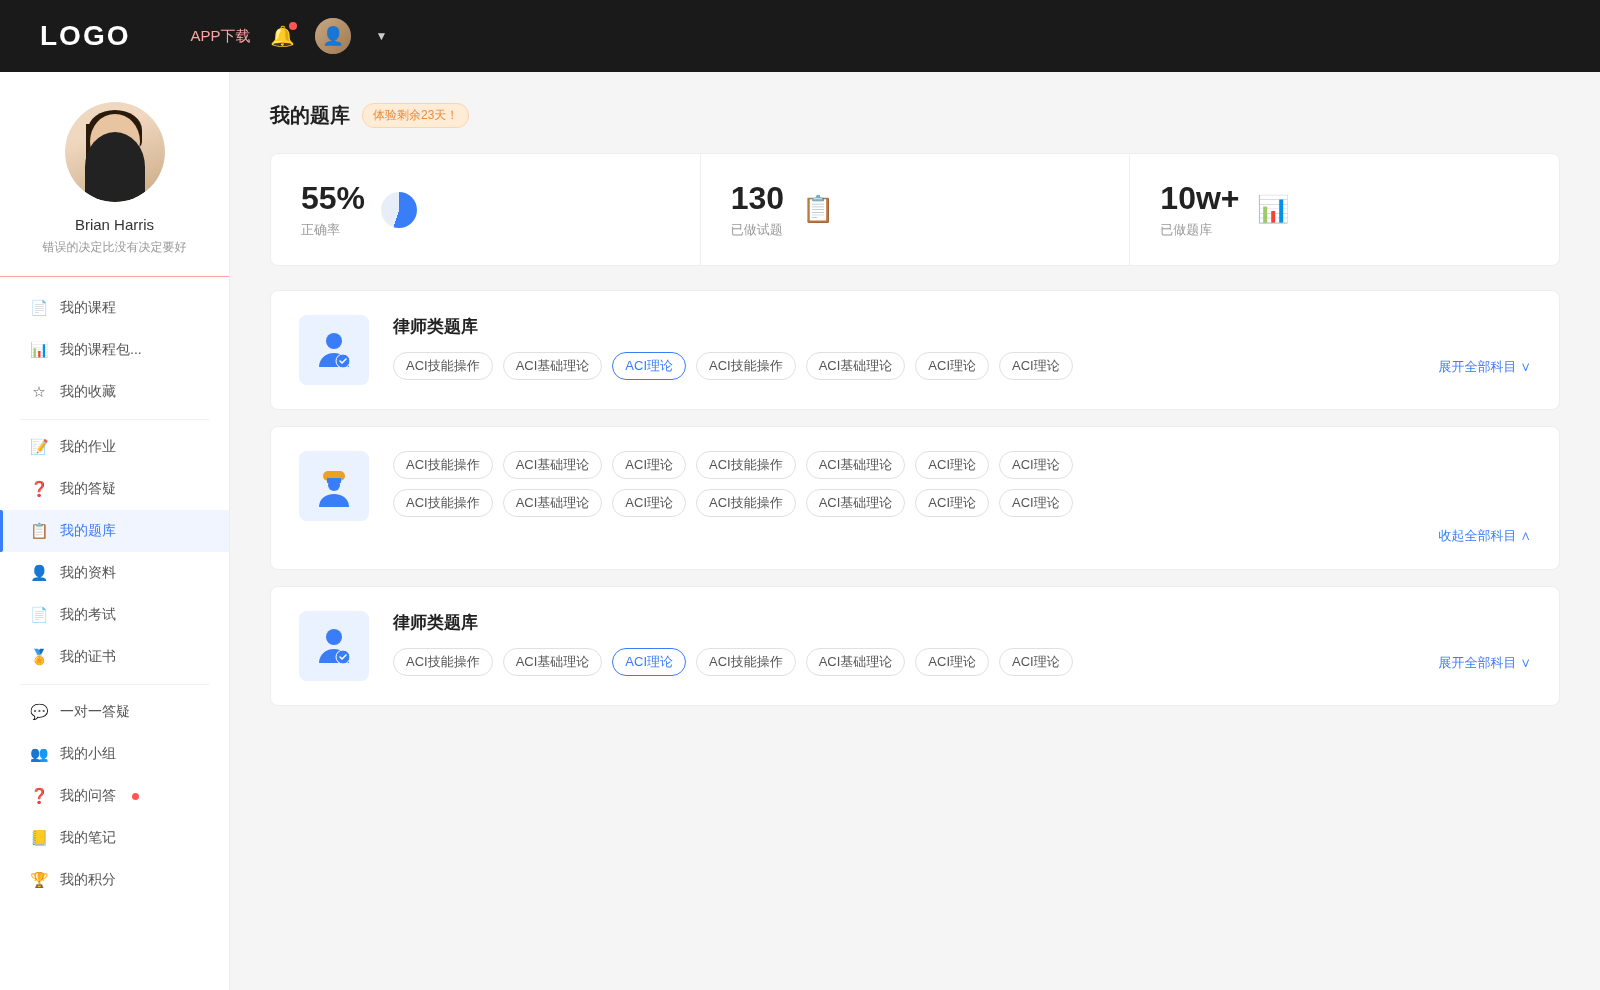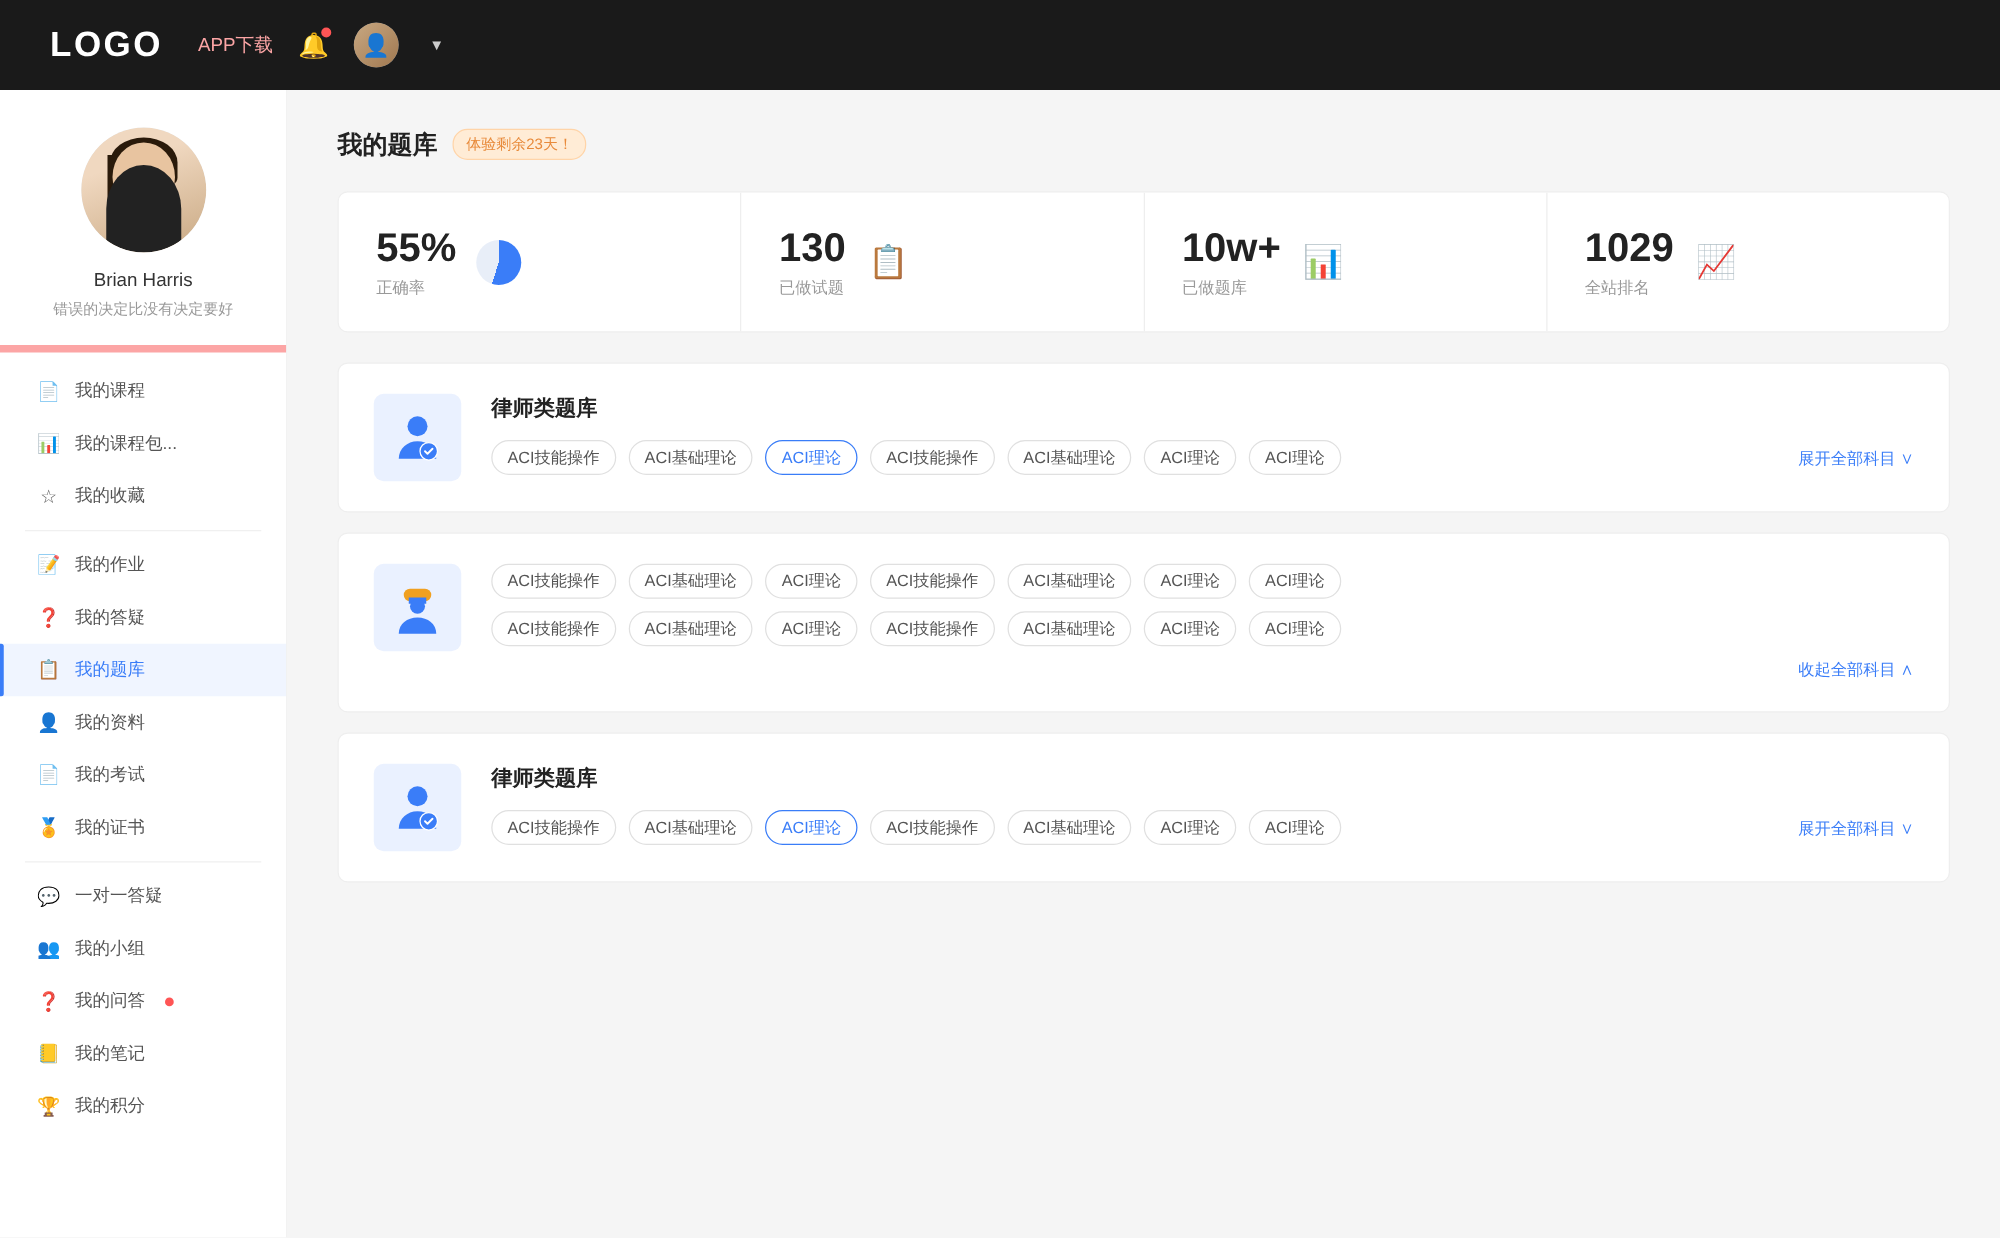--- a/index.html
+++ b/index.html
@@ -4,39 +4,39 @@
   <style>
     * { margin: 0; padding: 0; box-sizing: border-box; }
     body { font-family: -apple-system, BlinkMacSystemFont, "PingFang SC", "Microsoft YaHei", sans-serif; background: #f5f5f5; width: 1600px; height: 990px; overflow: hidden; }
 
     
     .navbar {
       width: 100%; height: 72px; background: #1a1a1a;
       display: flex; align-items: center; padding: 0 40px;
       position: fixed; top: 0; left: 0; z-index: 100;
     }
-    .nav-logo { color: #fff; font-size: 28px; font-weight: bold; letter-spacing: 2px; margin-right: 28px; }
+    .nav-logo { color: #fff; font-size: 28px; font-weight: bold; letter-spacing: 2px; margin-right: 60px; }
     .nav-links { display: flex; gap: 36px; flex: 1; }
     .nav-link { color: #ccc; font-size: 16px; cursor: pointer; text-decoration: none; position: relative; }
     .nav-link.active { color: #fff; }
     .nav-link.active::after { content: ''; position: absolute; bottom: -24px; left: 50%; transform: translateX(-50%); width: 100%; height: 3px; background: #3a7df8; border-radius: 2px; }
     .nav-right { display: flex; align-items: center; gap: 20px; }
     .nav-app-download { color: #fca5a5; font-size: 15px; cursor: pointer; }
     .nav-bell { position: relative; cursor: pointer; }
     .nav-bell-icon { color: #ccc; font-size: 20px; }
     .nav-bell-dot { width: 8px; height: 8px; background: #f55; border-radius: 50%; position: absolute; top: -2px; right: -2px; }
     .nav-avatar { width: 36px; height: 36px; border-radius: 50%; background: #888; overflow: hidden; cursor: pointer; }
     .nav-chevron { color: #ccc; font-size: 12px; cursor: pointer; margin-left: 4px; }
 
     
     .main-layout { display: flex; margin-top: 72px; height: calc(990px - 72px); }
 
     
     .sidebar { width: 230px; background: #fff; border-right: 1px solid #eee; flex-shrink: 0; overflow-y: auto; padding-bottom: 20px; }
-    .sidebar-profile { display: flex; flex-direction: column; align-items: center; padding: 30px 20px 20px; border-bottom: 6px solid #fca5a5; }
+    .sidebar-profile { display: flex; flex-direction: column; align-items: center; padding: 30px 20px 20px; border-bottom: 1px solid #fca5a5; }
     .sidebar-avatar { width: 100px; height: 100px; border-radius: 50%; background: #e8e8e8; overflow: hidden; margin-bottom: 14px; }
     .sidebar-name { font-size: 15px; color: #333; font-weight: 500; margin-bottom: 6px; }
     .sidebar-motto { font-size: 12px; color: #999; text-align: right; }
     .sidebar-menu { padding: 10px 0; }
     .sidebar-item { display: flex; align-items: center; gap: 12px; padding: 12px 30px; cursor: pointer; color: #555; font-size: 14px; position: relative; transition: background 0.2s; }
     .sidebar-item.active { color: #3a7df8; background: #f0f5ff; }
     .sidebar-item.active::before { content: ''; position: absolute; left: 0; top: 0; height: 100%; width: 3px; background: #3a7df8; border-radius: 0 2px 2px 0; }
     .sidebar-item-icon { width: 18px; text-align: center; font-size: 15px; }
     .sidebar-divider { height: 1px; background: #f0f0f0; margin: 6px 20px; }
     .badge-dot { width: 7px; height: 7px; background: #f55; border-radius: 50%; margin-left: 4px; display: inline-block; }
@@ -221,29 +221,20 @@
       </div>
       <div class="stat-item">
         <div>
           <div class="stat-value">10w+</div>
           <div class="stat-label">已做题库</div>
         </div>
         <div class="stat-icon">
           <span style="font-size:26px;color:#e8a030;">📊</span>
         </div>
       </div>
-      <div class="stat-item">
-        <div>
-          <div class="stat-value">1029</div>
-          <div class="stat-label">全站排名</div>
-        </div>
-        <div class="stat-icon">
-          <span style="font-size:26px;color:#e85454;">📈</span>
-        </div>
-      </div>
     </div>
 
 
     <div class="qbank-card">
       <div class="qbank-header">
         <div class="qbank-icon-wrap">
           <svg class="person-icon" viewBox="0 0 46 46" fill="none" xmlns="http://www.w3.org/2000/svg">
             <circle cx="23" cy="14" r="8" fill="#3a7df8"></circle>
             <path d="M8 40c0-8 6.7-14 15-14s15 6 15 14H8z" fill="#3a7df8"></path>
             <circle cx="32" cy="34" r="7" fill="#3a7df8" stroke="white" stroke-width="1"></circle>

